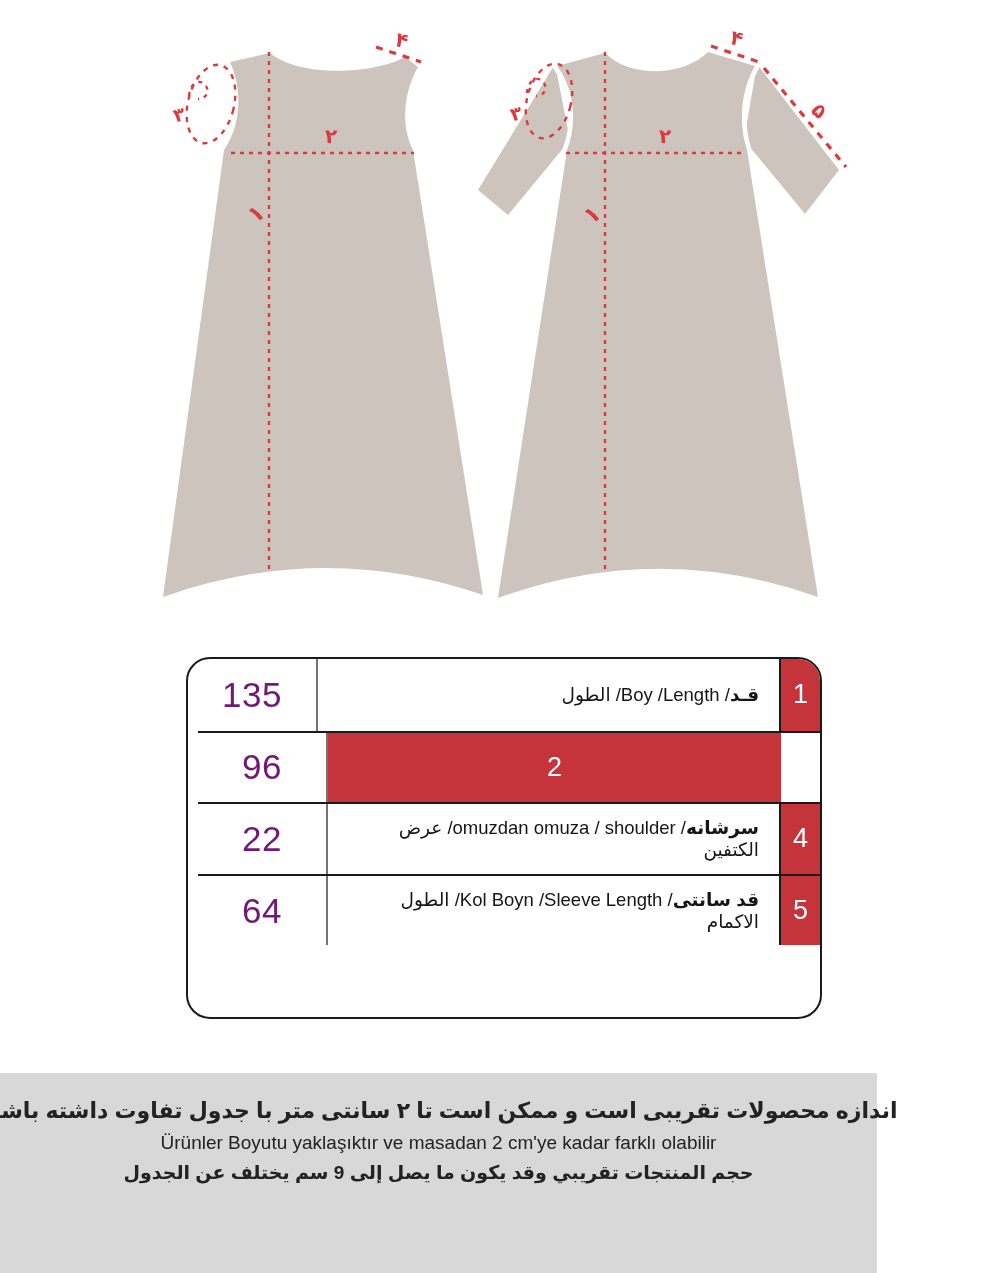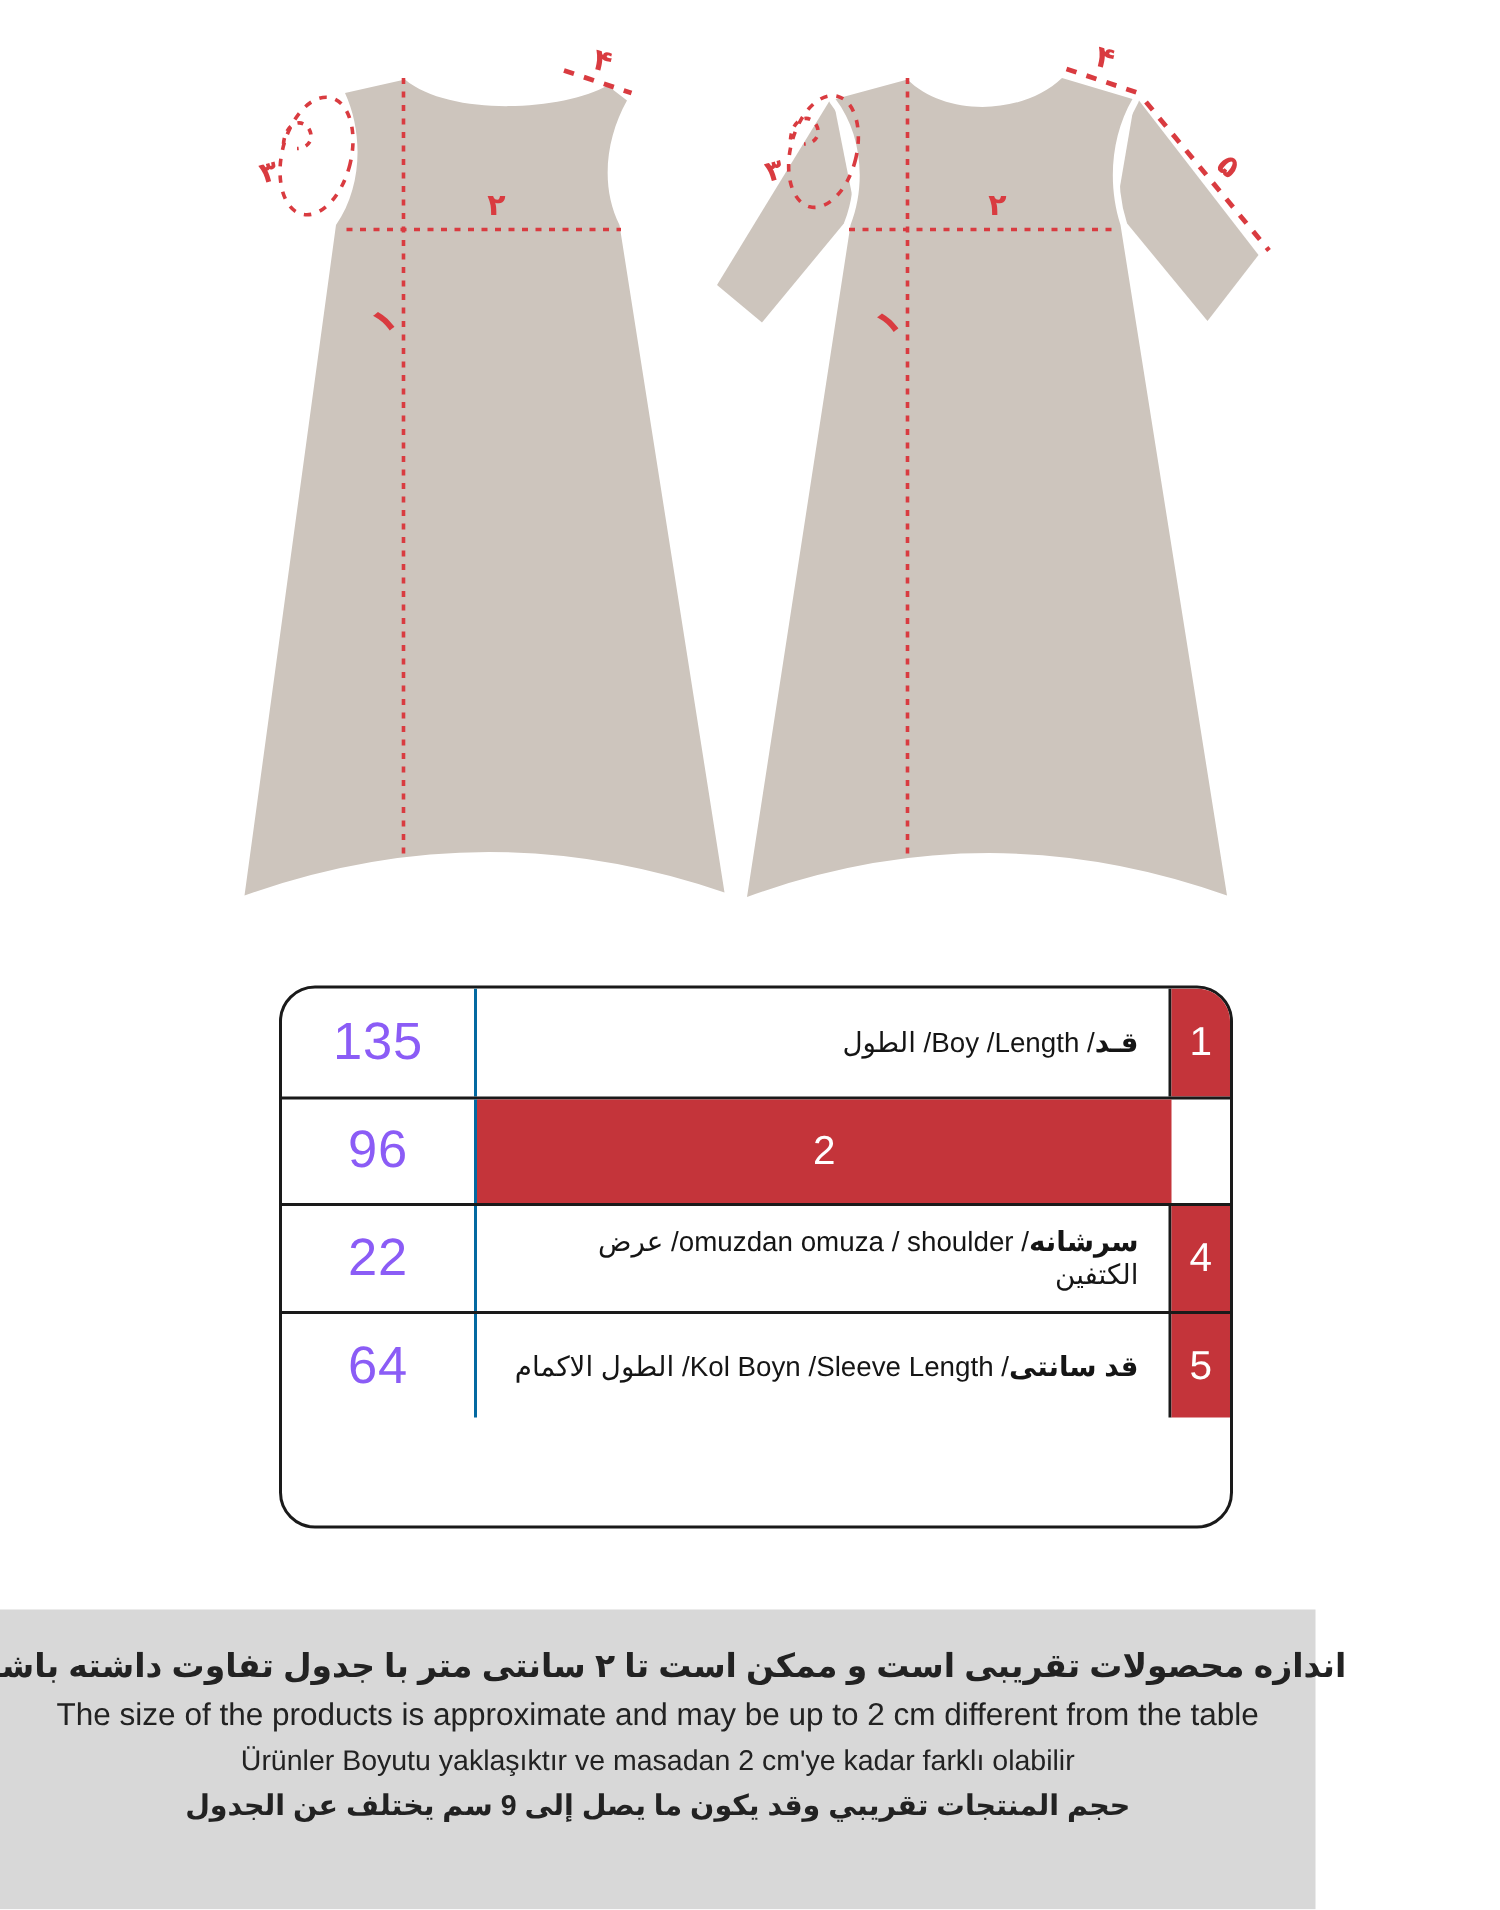--- a/index.html
+++ b/index.html
@@ -19,26 +19,26 @@
     width:636px;height:362px;
     box-sizing:border-box;
     border:2.5px solid #1a1a1a;
     border-radius:24px;
     overflow:hidden;
     background:#ffffff;
     display:grid;
     grid-template-rows:repeat(5,1fr);
   }
   .trow{display:grid;grid-template-columns:130px 1fr 39px;}
-  .trow + .trow{border-top:2px solid #1a1a1a;}
+  .trow + .trow{border-top:2px solid #1a1a1a;margin-left:10px;}
   .cell{display:flex;align-items:center;box-sizing:border-box;}
   .cell.value{
     justify-content:center;
-    border-right:2px solid #0369a1;
-    font-size:35px;color:#8b5cf6;letter-spacing:0.5px;
+    border-right:2px solid #737373;
+    font-size:35px;color:#701a75;letter-spacing:0.5px;
   }
   .cell.label{
     justify-content:flex-end;
     border-right:2px solid #1a1a1a;
     padding:0 20px;
   }
   .label-text{direction:rtl;unicode-bidi:plaintext;font-size:18.5px;color:#151515;}
   .label-text b{font-weight:bold;}
   .cell.num{
     justify-content:center;
@@ -148,18 +148,17 @@
       <div class="cell label">
         <span class="label-text"><b>قد سانتی</b><span>/ Kol Boyn /Sleeve Length/ الطول الاكمام</span></span>
       </div>
       <div class="cell num">5</div>
     </div>
 
   </div>
 
   <div class="footer">
     <div class="note fa">اندازه محصولات تقریبی است و ممکن است تا ۲ سانتی متر با جدول تفاوت داشته باشند</div>
-    <div class="note en">The size of the products is approximate and may be up to 2 cm different from the table</div>
     <div class="note tr">Ürünler Boyutu yaklaşıktır ve masadan 2 cm'ye kadar farklı olabilir</div>
     <div class="note ar">حجم المنتجات تقريبي وقد يكون ما يصل إلى 9 سم يختلف عن الجدول</div>
   </div>
 
 </div>
 
 </body></html>

